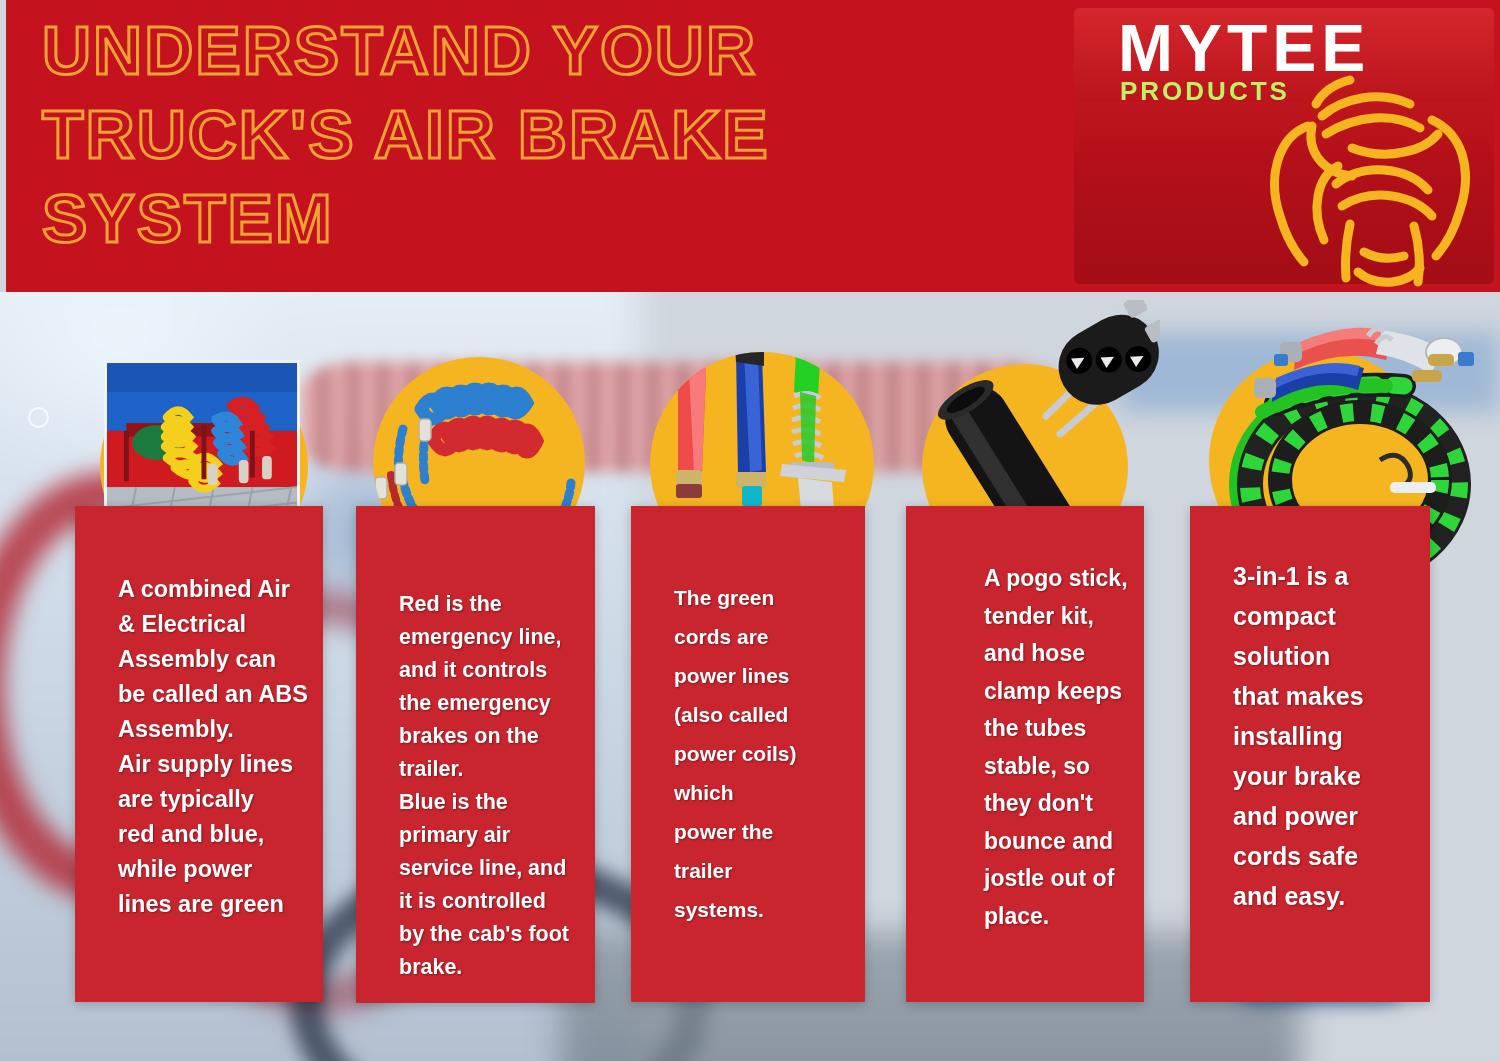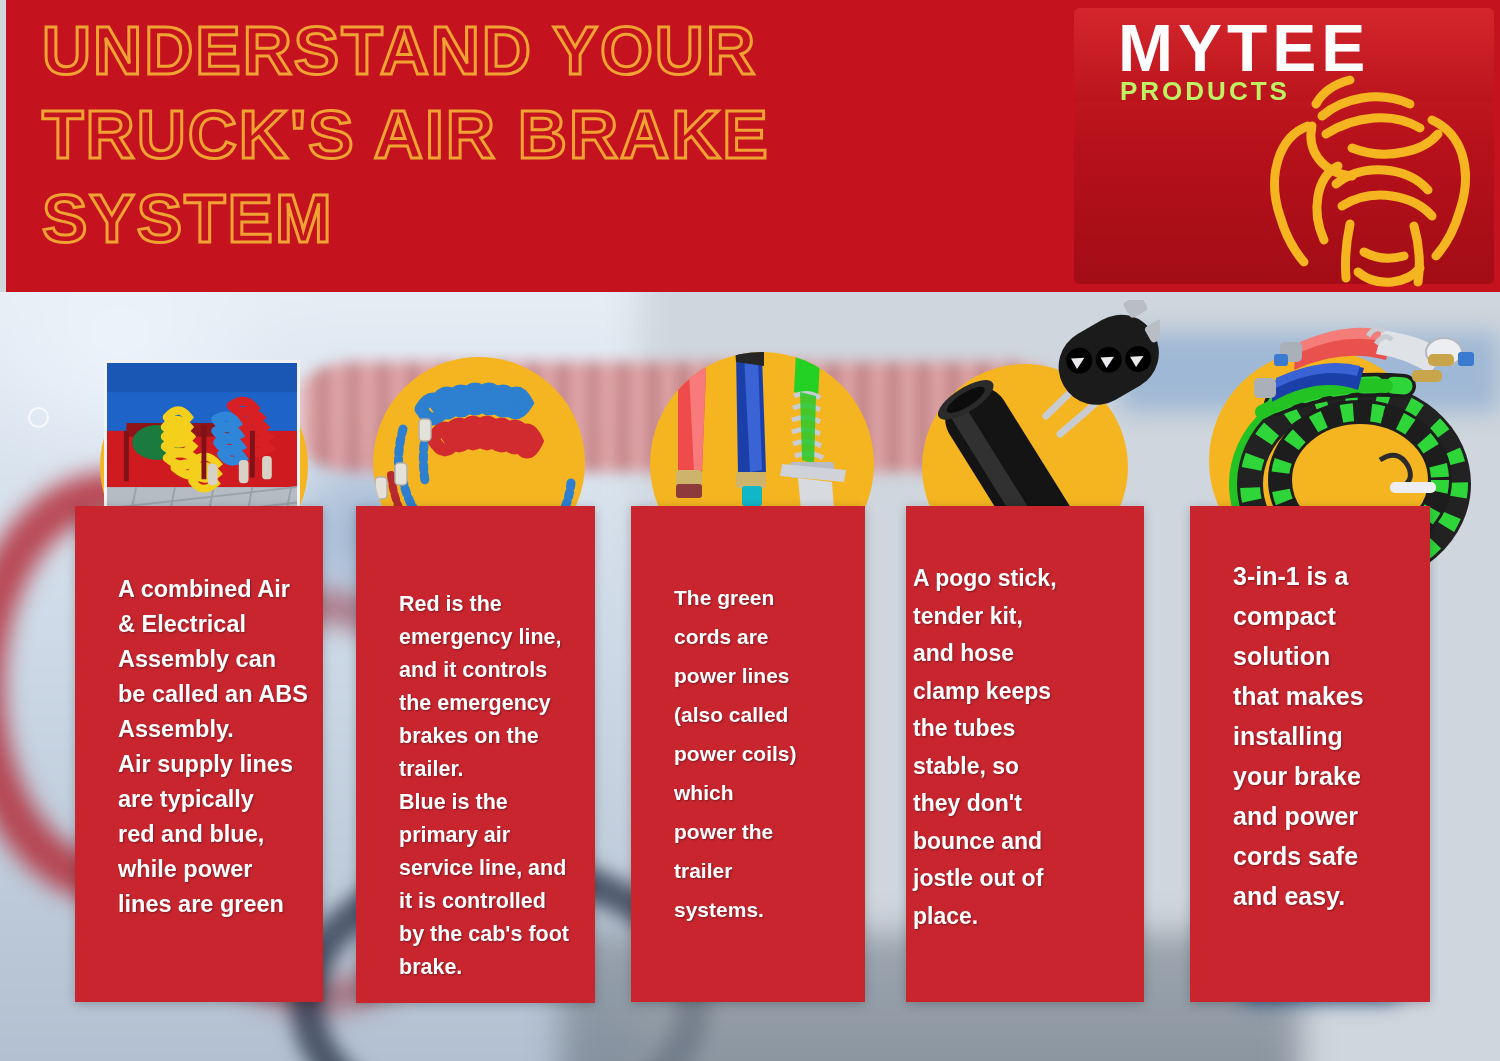--- a/index.html
+++ b/index.html
@@ -156,21 +156,21 @@
   #p2 .card{ left:356px; top:506px; width:239px; height:497px; }
   #p2 .circle{ left:373px; top:357px; width:212px; height:212px; }
   #p2 .card-text{ left:356px; width:206px; top:588px; font-size:21.5px; line-height:33px; }
 
   #p3 .card{ left:631px; top:506px; width:234px; height:496px; }
   #p3 .circle{ left:650px; top:352px; width:224px; height:224px; }
   #p3 .card-text{ left:631px; width:234px; top:578px; font-size:21px; line-height:39px; }
 
   #p4 .card{ left:906px; top:506px; width:238px; height:496px; }
   #p4 .circle{ left:922px; top:364px; width:206px; height:206px; }
-  #p4 .card-text{ left:870px; width:238px; top:560px; font-size:23px; line-height:37.5px; }
+  #p4 .card-text{ left:941px; width:238px; top:560px; font-size:23px; line-height:37.5px; }
 
   #p5 .card{ left:1190px; top:506px; width:240px; height:496px; }
   #p5 .circle{ left:1209px; top:350px; width:222px; height:222px; }
   #p5 .card-text{ left:1190px; width:240px; top:556px; font-size:25px; line-height:40px; }
 
   
   .scene{ position:absolute; inset:0; }
 </style>
 </head>
 <body>

